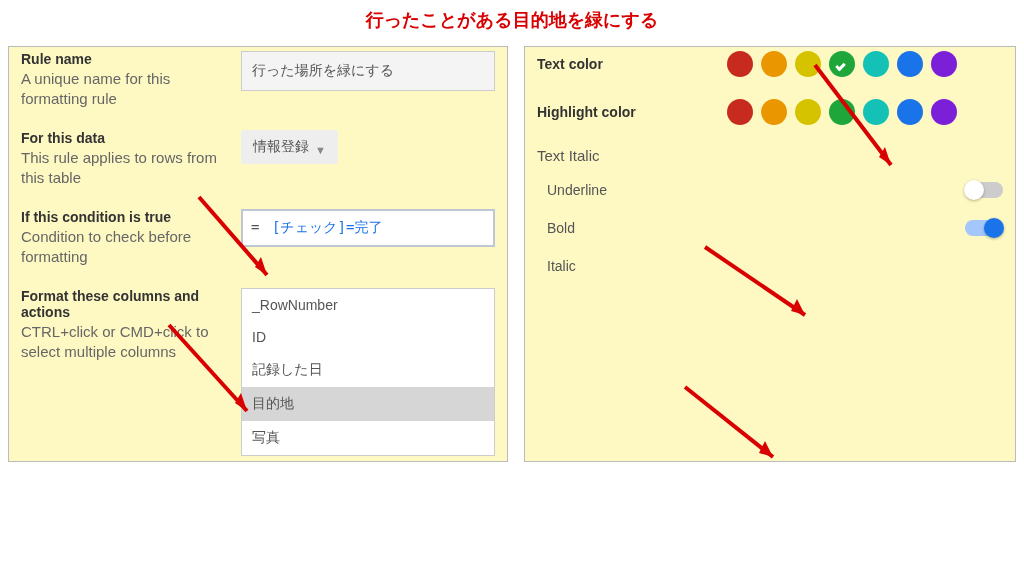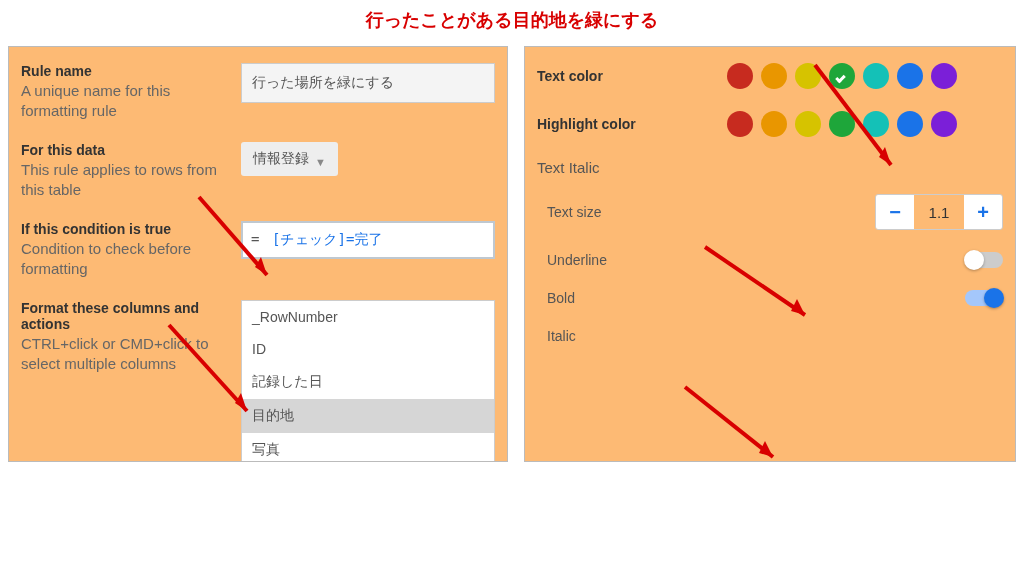--- a/index.html
+++ b/index.html
@@ -1,19 +1,19 @@
 <!DOCTYPE html>
 <html><head>
 <meta charset="utf-8">
 <style>
   * { box-sizing: border-box; margin: 0; padding: 0; }
   body { font-family: Arial, "Hiragino Sans", "Meiryo", sans-serif; font-size: 13px; color: #333; background: #fff; width: 1024px; height: 576px; position: relative; overflow: hidden; }
   .title { text-align: center; font-weight: bold; color: #d80000; font-size: 18px; padding: 8px 0 14px; }
   .panels { display: flex; gap: 16px; padding: 0 8px; }
-  .panel { border: 1px solid #bbb; background: #fdba74; padding: 16px 12px 0; height: 416px; overflow: hidden; position: relative; }
+  .panel { border: 1px solid #bbb; background: #fef9c3; padding: 4px 12px 0; height: 416px; overflow: hidden; position: relative; }
   .panel-left { width: 500px; }
   .panel-right { flex: 1; }
   .row { display: flex; align-items: flex-start; margin-bottom: 22px; }
   .row .lab { width: 220px; padding-right: 10px; }
   .row .lab b { font-weight: bold; font-size: 14px; display: block; margin-bottom: 2px; }
   .row .lab span { color: #666; font-size: 15px; line-height: 1.3; display: block; }
   .row .ctl { flex: 1; }
   .textbox { width: 100%; border: 1px solid #ccc; background: #f4f4f4; padding: 10px 10px; font-size: 14px; color: #555; }
   .dropdown { display: inline-flex; align-items: flex-end; background: #eee; border-radius: 3px; padding: 8px 12px; color: #555; font-size: 14px; cursor: pointer; }
   .dropdown .chev { margin-left: 6px; font-size: 11px; color: #888; }
@@ -138,29 +138,20 @@
           <div class="swatch" style="background: rgb(214, 195, 0);"></div>
           <div class="swatch" style="background: rgb(30, 166, 58);"></div>
           <div class="swatch" style="background: rgb(20, 193, 183);"></div>
           <div class="swatch" style="background: rgb(26, 115, 232);"></div>
           <div class="swatch" style="background: rgb(123, 31, 216);"></div>
         </div>
     </div>
 
     <div class="sect-h">Text Italic</div>
 
-    <div class="rrow sub">
-      <div class="rlab">Text size</div>
-      <div style="flex:1"></div>
-      <div class="stepper">
-        <button>−</button>
-        <div class="val">1.1</div>
-        <button>+</button>
-      </div>
-    </div>
 
     <div class="rrow sub">
       <div class="rlab">Underline</div>
       <div style="flex:1"></div>
       <div class="toggle" id="tg-under">
           <div class="knob"></div>
         </div>
     </div>
 
     <div class="rrow sub">

